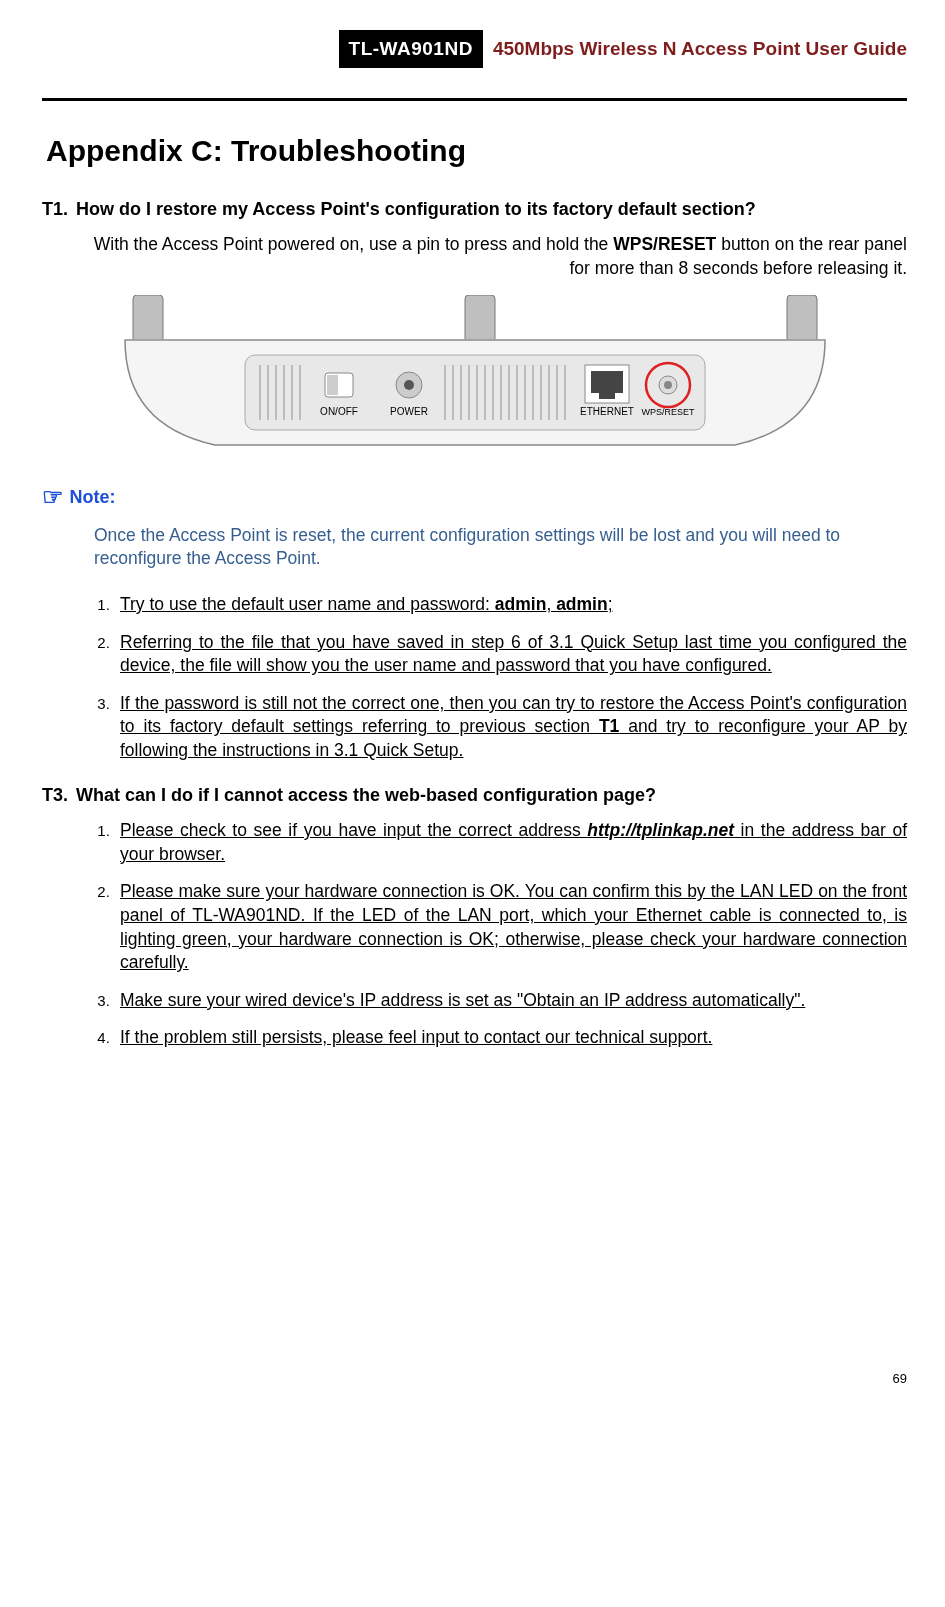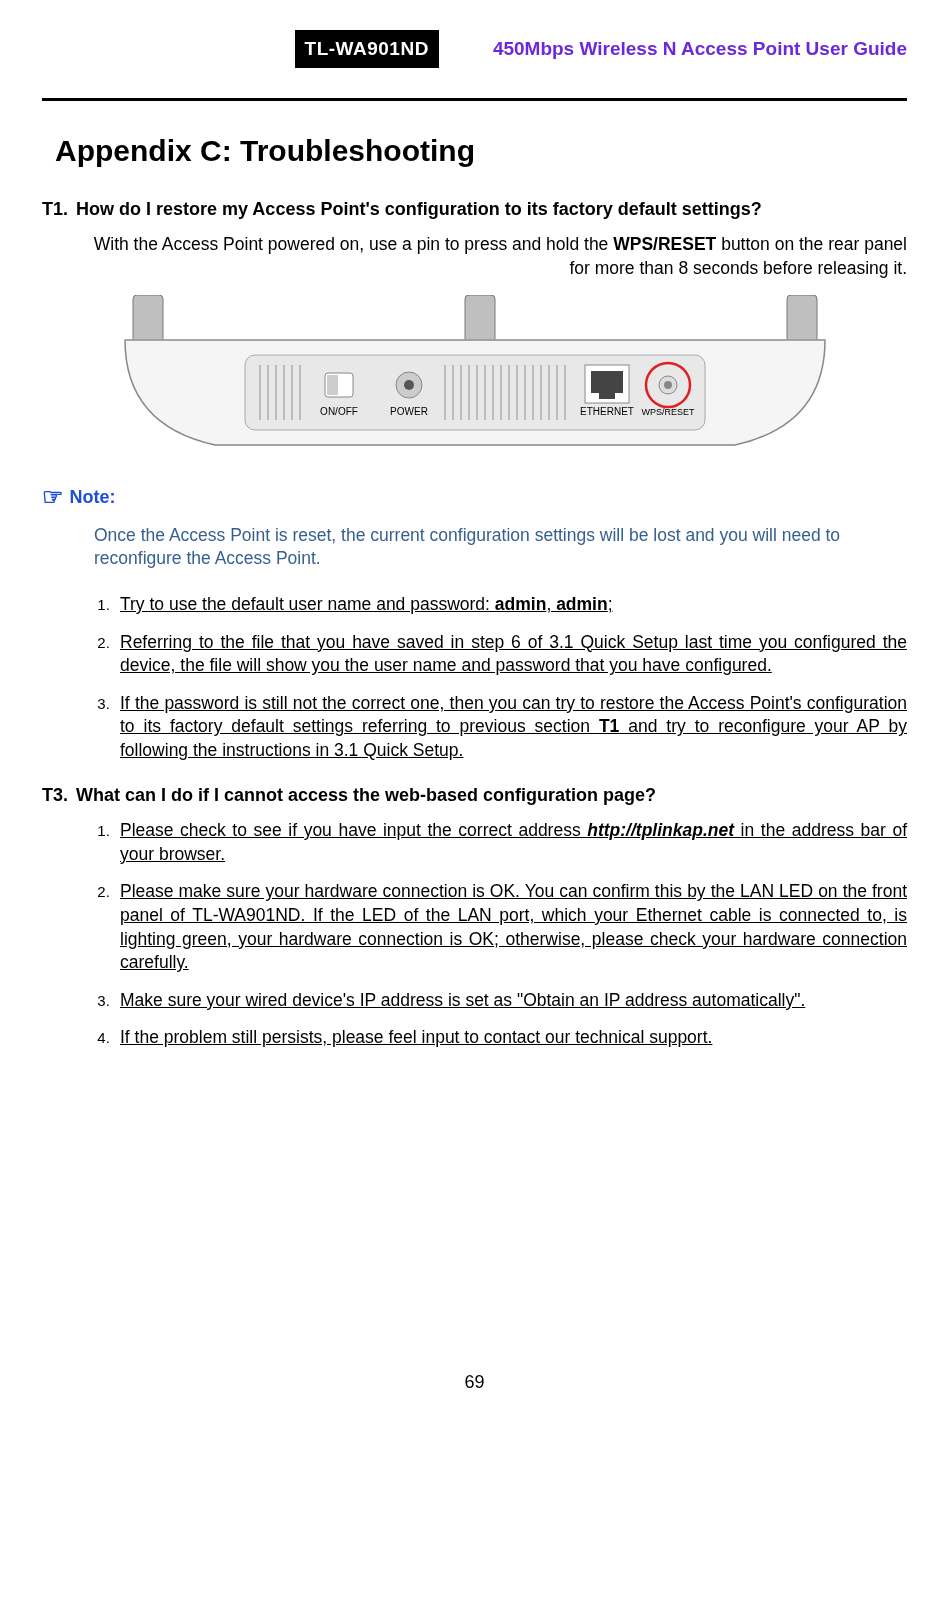--- a/index.html
+++ b/index.html
@@ -13,44 +13,43 @@
       background: #fff;
     }
     .page {
       padding: 30px 38px 0 42px;
     }
     .header-bar {
       display: flex;
       align-items: stretch;
       border-bottom: 3px solid #000;
       margin-bottom: 30px;
-      gap: 44px;
     }
     .header-model {
       background: #000;
       color: #fff;
       font-weight: bold;
       font-size: 19px;
       padding: 6px 10px 6px 10px;
       letter-spacing: 0.5px;
     }
     .header-title {
-      color: #6d28d9;
+      color: #7f1d1d;
       font-weight: bold;
       font-size: 19px;
       padding: 6px 0 6px 10px;
       flex: 1;
     }
     .header-bar-wrap {
       text-align: right;
     }
     h1.appendix {
       font-size: 30px;
       font-weight: bold;
-      margin: 0 0 26px 13px;
+      margin: 0 0 26px 4px;
     }
     .q-block {
       margin-bottom: 20px;
     }
     .q-heading {
       font-weight: bold;
       font-size: 18px;
       margin-bottom: 12px;
     }
     .q-heading .q-num {
@@ -96,22 +95,22 @@
       padding-left: 6px;
     }
     ol.num-list li::marker {
       font-size: 15px;
     }
     a.cross-ref {
       color: #000000;
       text-decoration: underline;
     }
     .page-number {
-      text-align: center;
-      font-size: 18px;
+      text-align: right;
+      font-size: 13px;
       margin-top: 320px;
       padding-bottom: 20px;
     }
     .justify {
       text-align: justify;
     }
   </style>
 </head>
 <body>
 
@@ -122,21 +121,21 @@
     <div class="header-model">TL-WA901ND</div>
     <div class="header-title">450Mbps Wireless N Access Point User Guide</div>
   </div>
   <div style="clear:both; border-bottom:3px solid #000; margin-bottom:30px;"></div>
   </div>
 
   <h1 class="appendix">Appendix C: Troubleshooting</h1>
 
   <div class="q-block">
     <div class="q-heading">
-      <span class="q-num">T1.</span><span>How do I restore my Access Point's configuration to its factory default settings?</span>
+      <span class="q-num">T1.</span><span>How do I restore my Access Point's configuration to its factory default section?</span>
     </div>
     <div class="q-body t1-intro">
       <span>With the Access Point powered on, use a pin to press and hold the </span><b>WPS/RESET</b><span> button on the rear panel for more than 8 seconds before releasing it.</span>
     </div>
 
     <div class="device-figure">
       <svg viewBox="0 0 720 160" width="720" height="160">
 
         <g fill="#bfbfbf" stroke="#777">
           <rect x="18" y="0" width="30" height="50" rx="4"></rect>

